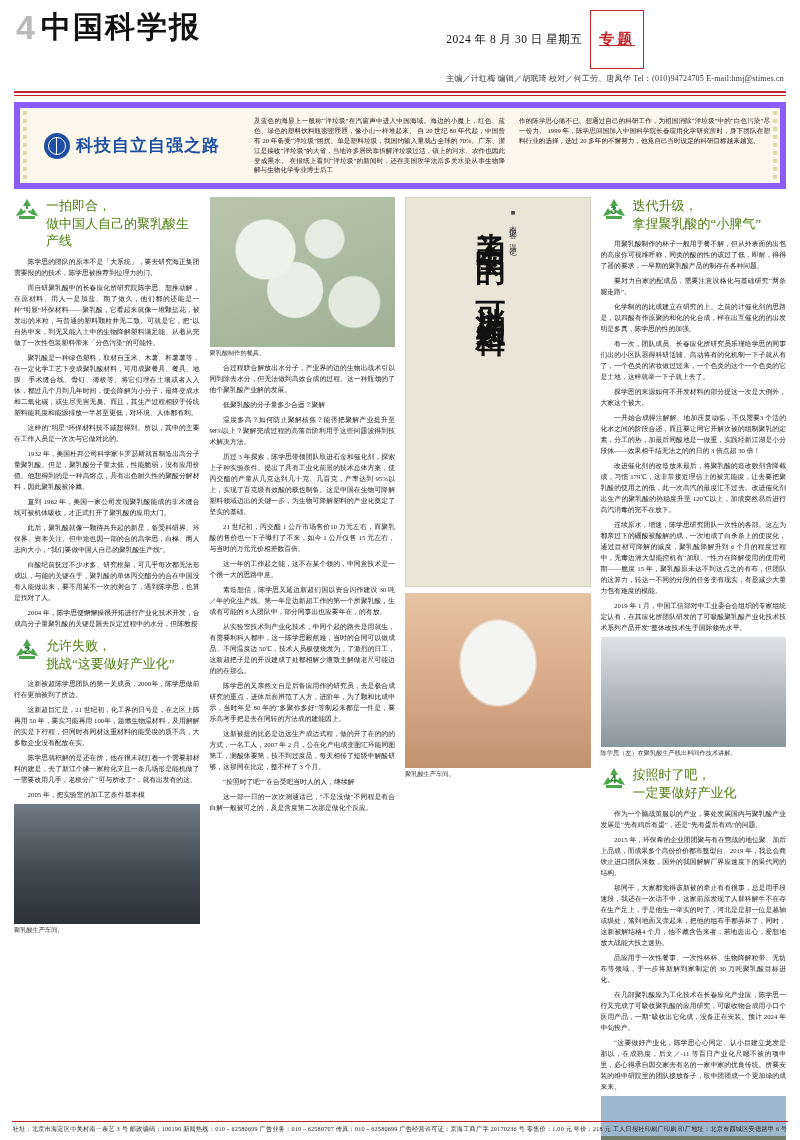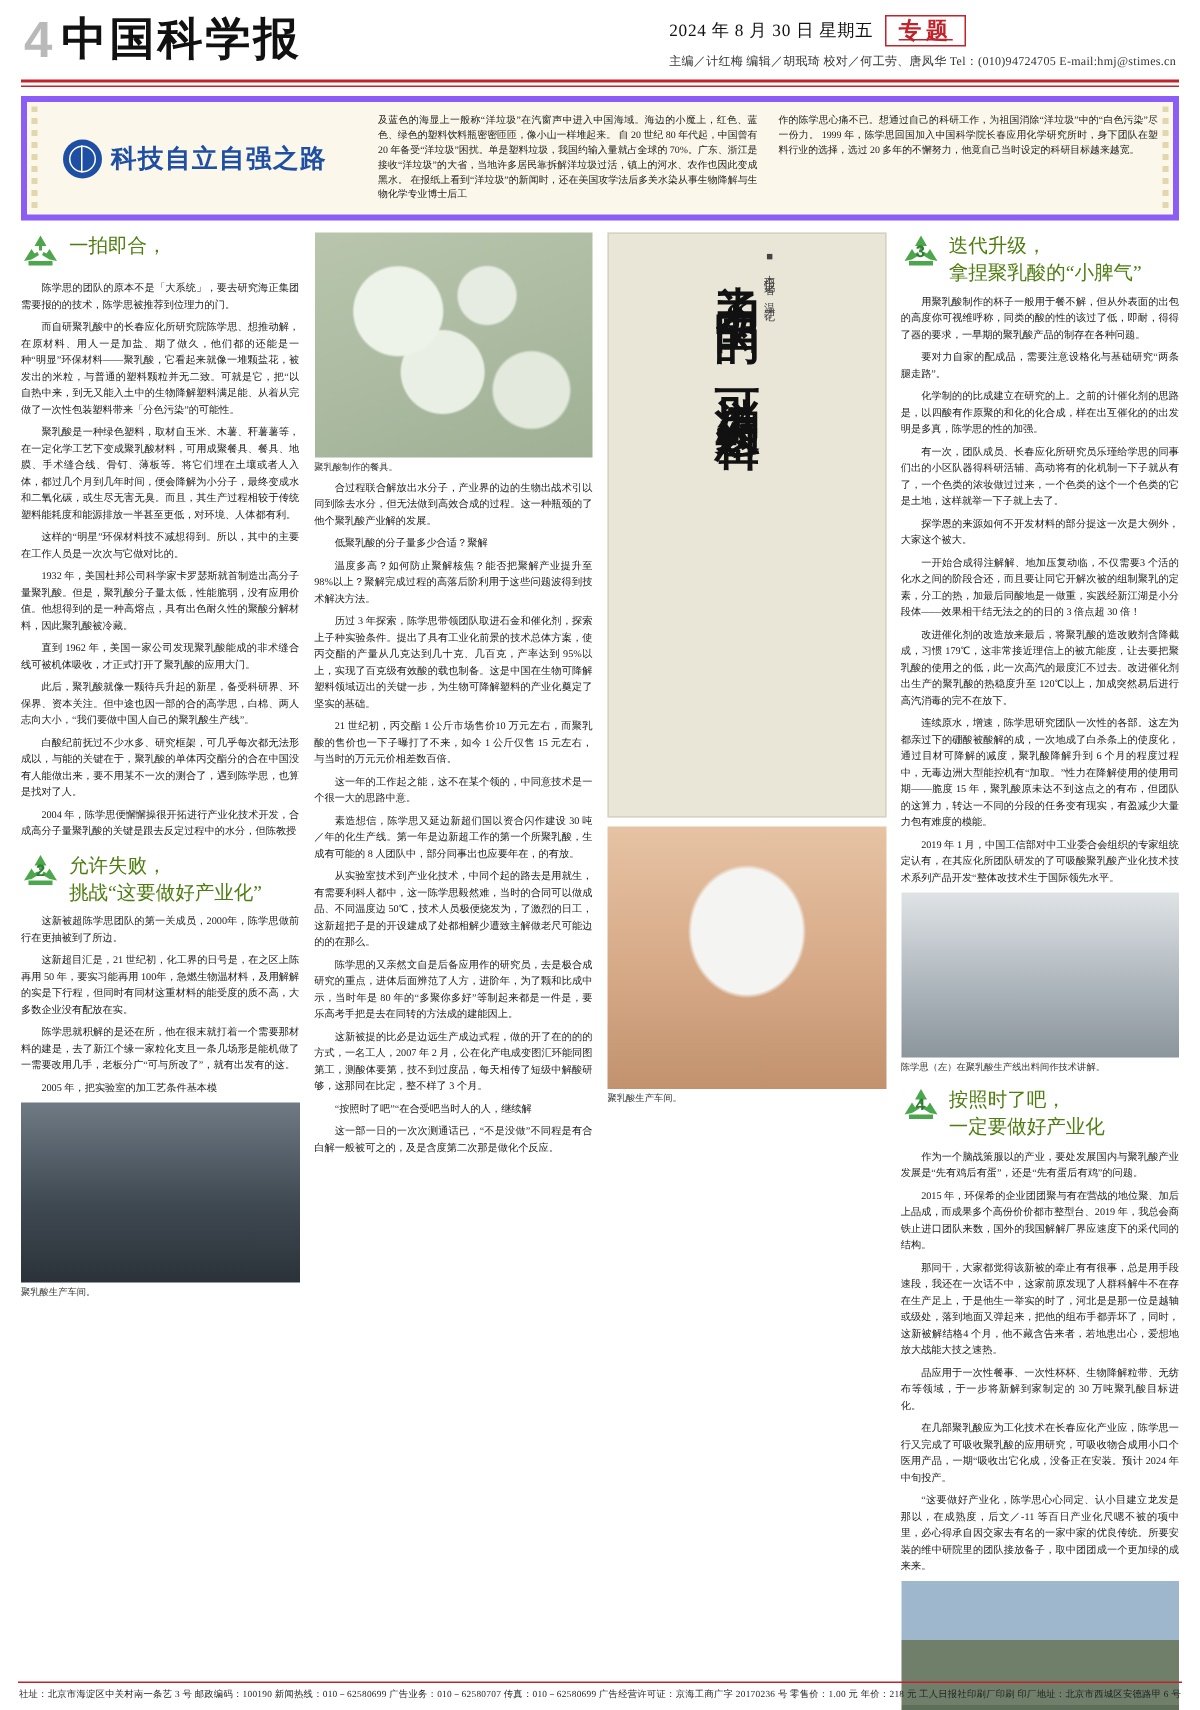--- a/index.html
+++ b/index.html
@@ -14,27 +14,27 @@
   .page{position:relative;width:800px;height:1140px;box-sizing:border-box;padding:0 12px;}
 
   
   .masthead{display:flex;align-items:flex-start;padding:10px 4px 4px 4px;border-bottom:none;}
   .pagenum{font-size:34px;color:#b9b9b9;font-weight:bold;line-height:1;margin-right:6px;font-family:"Liberation Sans",sans-serif;}
   .paper-name{font-size:30px;font-weight:bold;letter-spacing:2px;color:#111;line-height:1;margin-top:2px;}
   .masthead-right{margin-left:auto;text-align:right;display:flex;flex-direction:column;align-items:flex-start;gap:4px;}
   .mh-date{font-size:11.5px;color:#111;letter-spacing:.5px;}
   .mh-credits{font-size:8px;color:#333;letter-spacing:.2px;}
   .mh-topbox{display:flex;align-items:center;gap:8px;}
-  .zhuanti{border:1px solid #c0232a;color:#c0232a;font-size:15px;font-weight:bold;padding:0 8px;letter-spacing:3px;text-decoration:underline;}
+  .zhuanti{border:1px solid #c0232a;color:#c0232a;font-size:15px;font-weight:bold;padding:19px 8px;letter-spacing:3px;text-decoration:underline;}
   .rule-red{height:2px;background:#c0232a;margin:3px 2px 0 2px;}
   .rule-thin{height:1px;background:#c0232a;margin:2px 2px 0 2px;}
 
   
   .banner{
-    margin:6px 2px 0 2px;border:4px solid #8b5cf6;background:#fbf7ea;
+    margin:6px 2px 0 2px;border:6px solid #8b5cf6;background:#fbf7ea;
     display:flex;padding:8px 10px;gap:10px;position:relative;
   }
   .banner:before,.banner:after{content:"";position:absolute;top:3px;bottom:3px;width:4px;
      background:repeating-linear-gradient(#e3d7b0 0 4px,transparent 4px 8px);}
   .banner:before{left:3px}.banner:after{right:3px}
   .banner-logo{flex:0 0 200px;display:flex;align-items:center;gap:6px;padding-left:14px;}
   .globe{width:26px;height:26px;border-radius:50%;background:#1e4fa3;position:relative;flex:0 0 26px;}
   .globe:before{content:"";position:absolute;inset:4px;border:1px solid #fff;border-radius:50%;}
   .globe:after{content:"";position:absolute;left:12px;top:4px;bottom:4px;width:1px;background:#fff;}
   .banner-title{font-size:17px;font-weight:bold;color:#1e4fa3;letter-spacing:1px;}
@@ -132,20 +132,21 @@
         <div class="recycle">
           <svg viewBox="0 0 26 26" width="26" height="26" aria-hidden="true">
             <path d="M13 2 L17 9 L14 9 L14 12 L12 12 L12 9 L9 9 Z" fill="#4ca64c"></path>
             <path d="M2 19 L7 11 L9 14 L11 13 L12 15 L7 18 Z" fill="#4ca64c"></path>
             <path d="M24 19 L19 11 L17 14 L15 13 L14 15 L19 18 Z" fill="#4ca64c"></path>
             <path d="M5 22 L21 22 L21 19 L5 19 Z" fill="#4ca64c"></path>
           </svg>
         </div>
         <div class="sec-title">
           <span>一拍即合，</span>
+          <span class="l2">做中国人自己的聚乳酸生产线</span>
         </div>
       </div>
       <div class="body-text">
         <p>陈学思的团队的原本不是「大系统」，要去研究海正集团需要报的的技术，陈学思被推荐到位理力的门。</p>
         <p>而自研聚乳酸中的长春应化所研究院陈学思、想推动解，在原材料、用人一是加盐、期了做久，他们都的还能是一种“明显”环保材料——聚乳酸，它看起来就像一堆颗盐花，被发出的米粒，与普通的塑料颗粒并无二致。可就是它，把“以自热中来，到无又能入土中的生物降解塑料满足能、从着从完做了一次性包装塑料带来「分色污染”的可能性。</p>
         <p>聚乳酸是一种绿色塑料，取材自玉米、木薯、秆薯薯等，在一定化学工艺下变成聚乳酸材料，可用成聚餐具、餐具、地膜、手术缝合线、骨钉、薄板等。将它们埋在土壤或者人入体，都过几个月到几年时间，便会降解为小分子，最终变成水和二氧化碳，或生尽无害无臭。而且，其生产过程相较于传统塑料能耗度和能源排放一半甚至更低，对环境、人体都有利。</p>
         <p>这样的“明星”环保材料技不减想得到。所以，其中的主要在工作人员是一次次与它做对比的。</p>
         <p>1932 年，美国杜邦公司科学家卡罗瑟斯就首制造出高分子量聚乳酸。但是，聚乳酸分子量太低，性能脆弱，没有应用价值。他想得到的是一种高熔点，具有出色耐久性的聚酸分解材料，因此聚乳酸被冷藏。</p>
         <p>直到 1962 年，美国一家公司发现聚乳酸能成的非术缝合线可被机体吸收，才正式打开了聚乳酸的应用大门。</p>
         <p>此后，聚乳酸就像一颗待兵升起的新星，备受科研界、环保界、资本关注。但中途也因一部的合的高学思，白棉、两人志向大小，“我们要做中国人自己的聚乳酸生产线”。</p>

